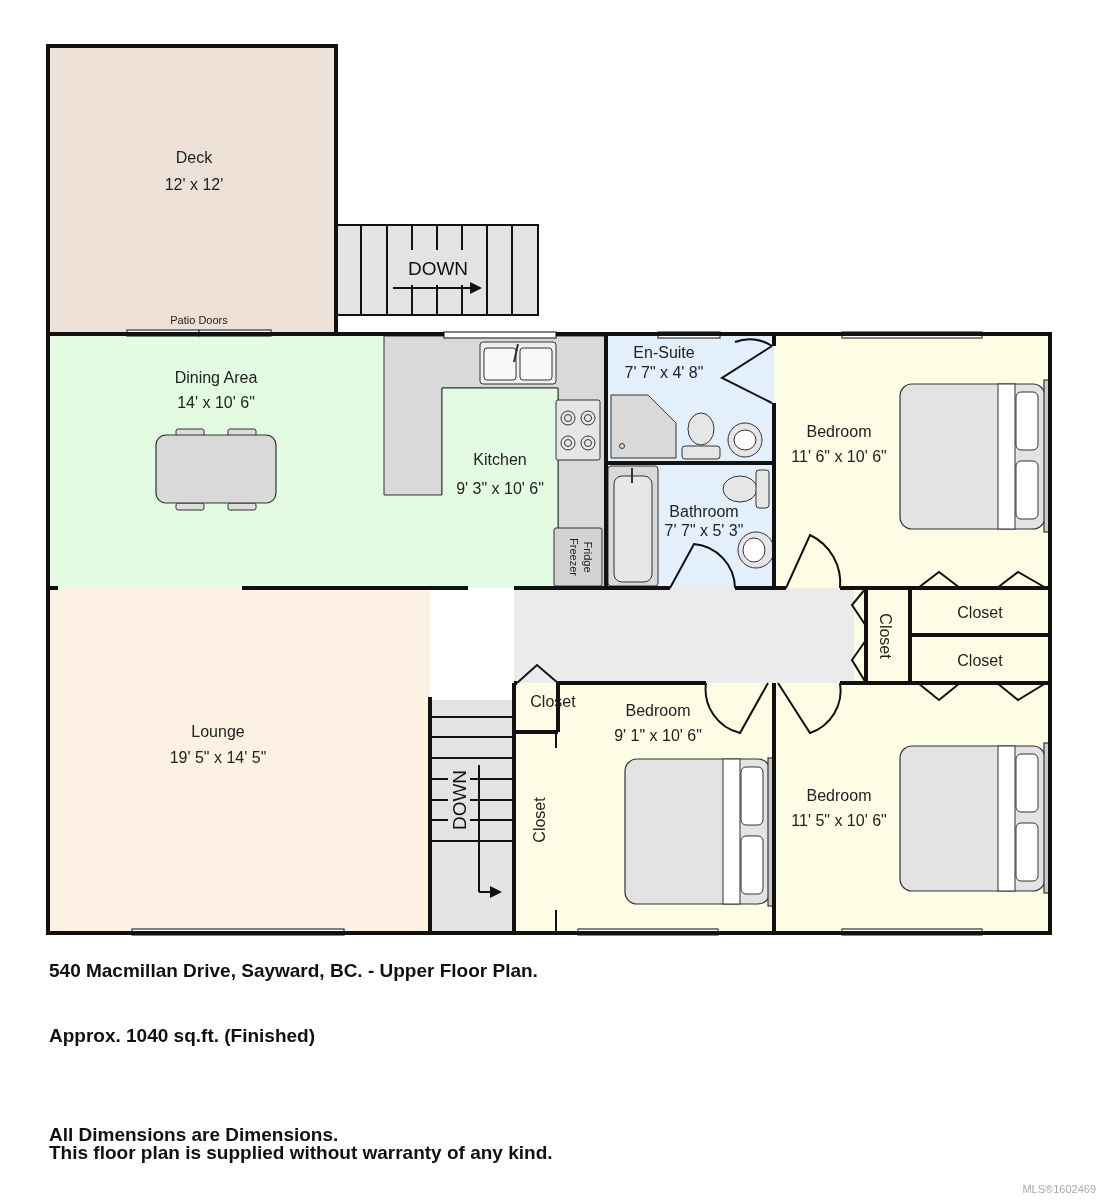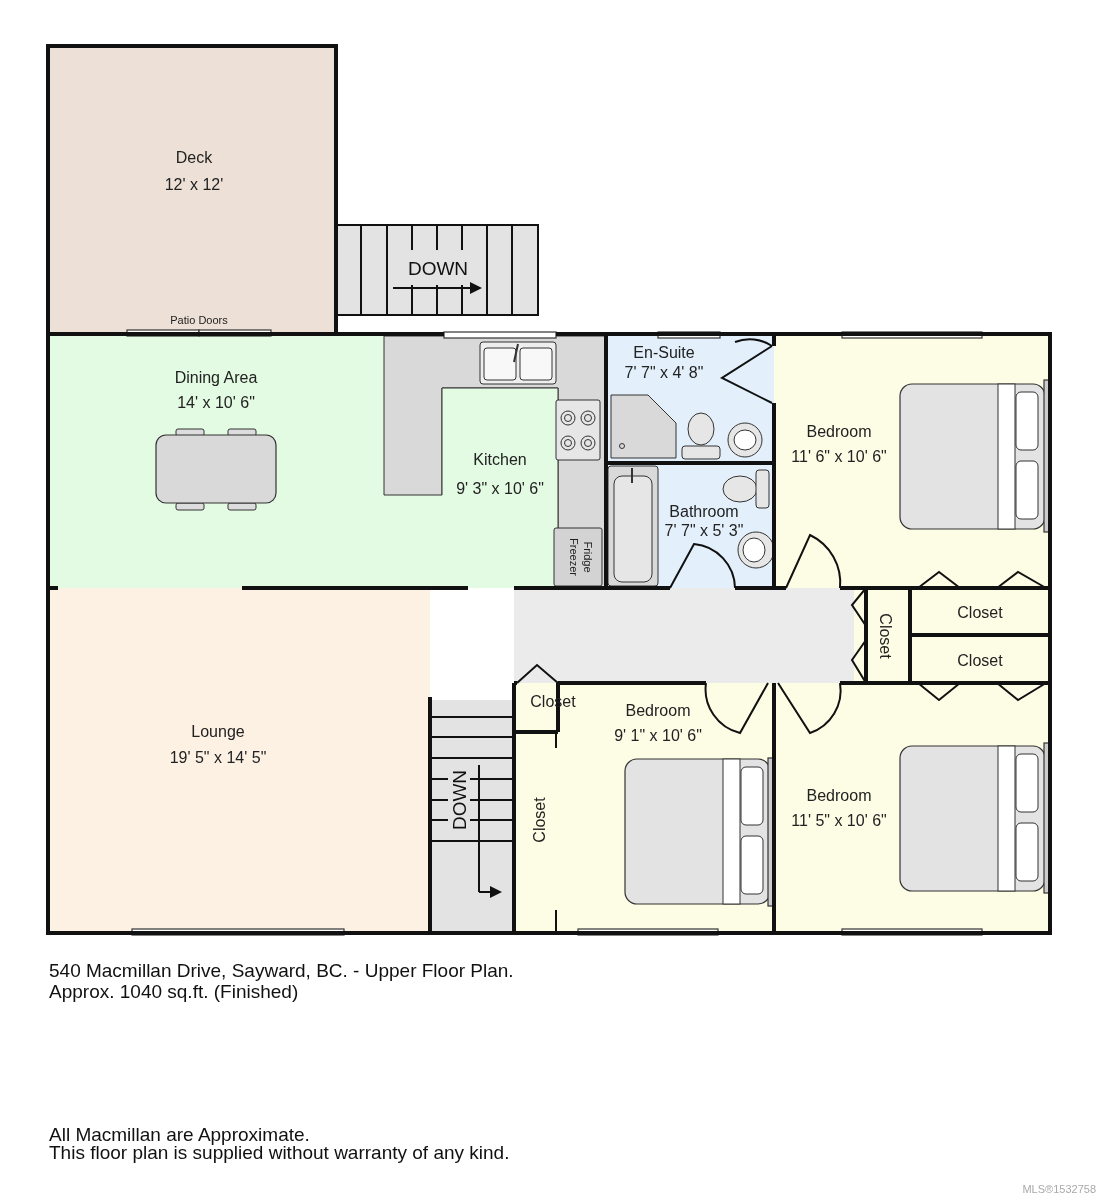--- a/index.html
+++ b/index.html
@@ -3,21 +3,21 @@
 <meta charset="utf-8">
 <style>
   html, body { margin:0; padding:0; background:#ffffff; }
   body { width:1104px; height:1200px; position:relative; overflow:hidden; font-family:"Liberation Sans", sans-serif; color:#222; }
   #plan { position:absolute; left:0; top:0; width:1104px; height:945px; }
   .lbl { font-family:"Liberation Sans", sans-serif; fill:#222; font-size:16px; text-anchor:middle; }
   .lbl-sm { font-family:"Liberation Sans", sans-serif; fill:#222; font-size:11px; text-anchor:middle; }
   .lbl-big { font-family:"Liberation Sans", sans-serif; fill:#111; font-size:19px; text-anchor:middle; }
   .wall { stroke:#111; stroke-width:4; fill:none; }
   .thin { stroke:#111; stroke-width:2; fill:none; }
-  .note { position:absolute; left:49px; font-size:19px; color:#111; white-space:nowrap; }
+  .note { position:absolute; left:49px; font-size:19px; color:#111; white-space:nowrap;font-weight:bold; }
   .mls { position:absolute; right:8px; top:1183px; font-size:11px; color:#aaa; }
 </style>
 </head>
 <body>
 
 <svg id="plan" viewBox="0 0 1104 945" xmlns="http://www.w3.org/2000/svg">
 
   <rect x="48" y="46" width="288" height="288" fill="#ede0d6"></rect>
   <rect x="48" y="336" width="510" height="252" fill="#e2fbe2"></rect>
   <rect x="48" y="588" width="382" height="345" fill="#fdf1e4"></rect>
@@ -228,16 +228,16 @@
   <text class="lbl" x="839" y="826">11' 5" x 10' 6"</text>
 
   <text class="lbl" transform="translate(880,636) rotate(90)">Closet</text>
   <text class="lbl" x="980" y="618">Closet</text>
   <text class="lbl" x="980" y="666">Closet</text>
   <text class="lbl" x="553" y="707">Closet</text>
   <text class="lbl" transform="translate(545,820) rotate(-90)">Closet</text>
 </svg>
 
 <div class="note" style="top:960px;">540 Macmillan Drive, Sayward, BC. - Upper Floor Plan.</div>
-<div class="note" style="top:981px;">Approx. 1040 sq.ft. (Finished)</div>
+<div class="note" style="top:1025px;">Approx. 1040 sq.ft. (Finished)</div>
 <div class="note" style="top:1142px;">This floor plan is supplied without warranty of any kind.</div>
-<div class="note" style="top:1124px;">All Macmillan are Approximate.</div>
-<div class="mls">MLS®1532758</div>
+<div class="note" style="top:1124px;">All Dimensions are Dimensions.</div>
+<div class="mls">MLS®1602469</div>
 
 </body></html>

